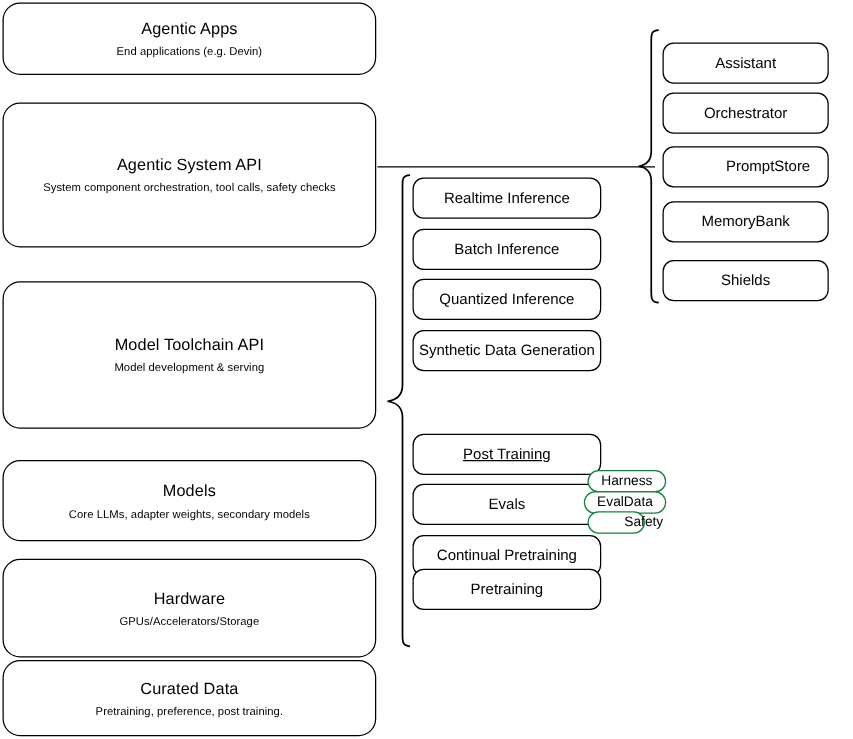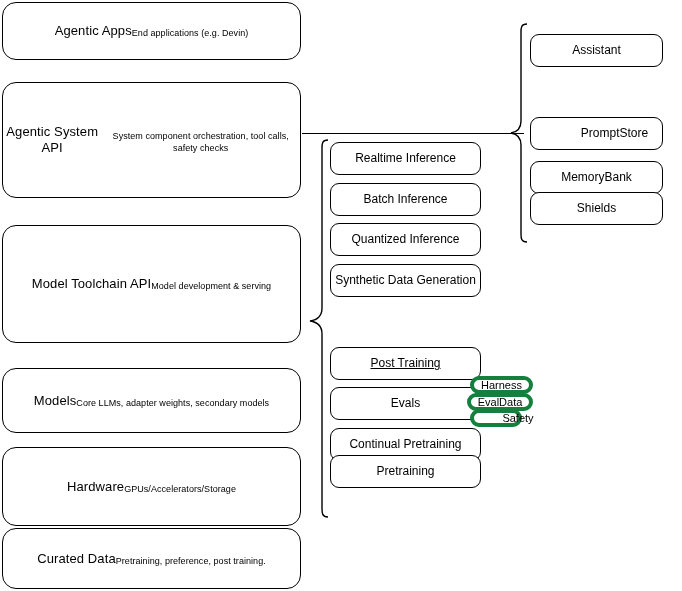--- a/index.html
+++ b/index.html
@@ -17,21 +17,21 @@
     height: 591px;
     background: #ffffff;
     overflow: hidden;
   }
   .node {
     position: absolute;
     box-sizing: border-box;
     background: #ffffff;
     border: 1px solid #000000;
     display: flex;
-    flex-direction: row;
+    flex-direction: column;
     align-items: center;
     justify-content: center;
     text-align: center;
   }
   
   .layer {
     border-radius: 14px;
     left: 2px;
     width: 299px;
   }
@@ -59,21 +59,21 @@
   }
   .chip.right {
     left: 530px;
     width: 133px;
   }
   
   .pill {
     position: absolute;
     box-sizing: border-box;
     background: #ffffff;
-    border: 4px solid #15803d;
+    border: 1px solid #15803d;
     border-radius: 20px;
     height: 18px;
     display: flex;
     align-items: center;
     justify-content: center;
     font-size: 11px;
     line-height: 13px;
     text-align: center;
   }
   
@@ -122,27 +122,30 @@
 
   <div class="connector" style="left:302px; top:133px; width:222px; height:1px;"></div>
 
   <svg class="brace" style="left:509px; top:22px;" width="20" height="222" viewBox="0 0 20 222">
     <path d="M18 2 C12 2 12 6 12 10 L12 99 C12 106 8 110 2 111 C8 112 12 116 12 123 L12 212 C12 216 12 220 18 220" fill="none" stroke="#000000" stroke-width="1.4"></path>
   </svg>
 
   <div class="node chip right" style="top:34px;">
     <span>Assistant</span>
   </div>
+  <div class="node chip right" style="top:74px;">
+    <span>Orchestrator</span>
+  </div>
   <div class="node chip right" style="top:117px;padding-left:36px;">
     <span>PromptStore</span>
   </div>
   <div class="node chip right" style="top:161px;">
     <span>MemoryBank</span>
   </div>
-  <div class="node chip right" style="top:192px;justify-content:center;">
+  <div class="node chip right" style="top:208px;justify-content:center;">
     <span>Shields</span>
   </div>
 
   <svg class="brace" style="left:308px; top:138px;" width="22" height="382" viewBox="0 0 22 382">
     <path d="M20 2 C14 2 14 6 14 10 L14 170 C14 178 9 182 2 183 C9 184 14 188 14 196 L14 370 C14 375 14 379 20 379" fill="none" stroke="#000000" stroke-width="1.4"></path>
   </svg>
 
   <div class="node chip mid" style="top:142px;">
     <span>Realtime Inference</span>
   </div>

